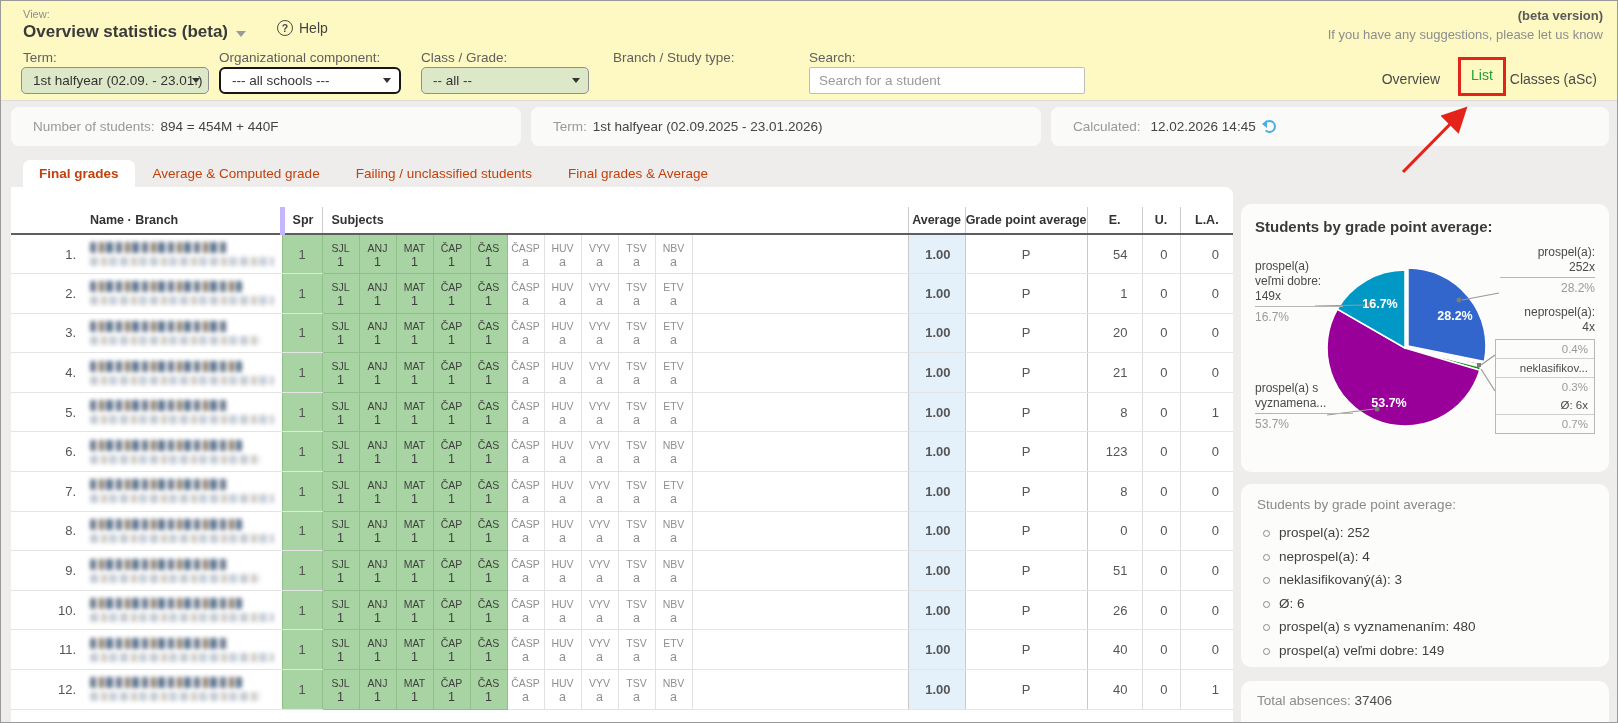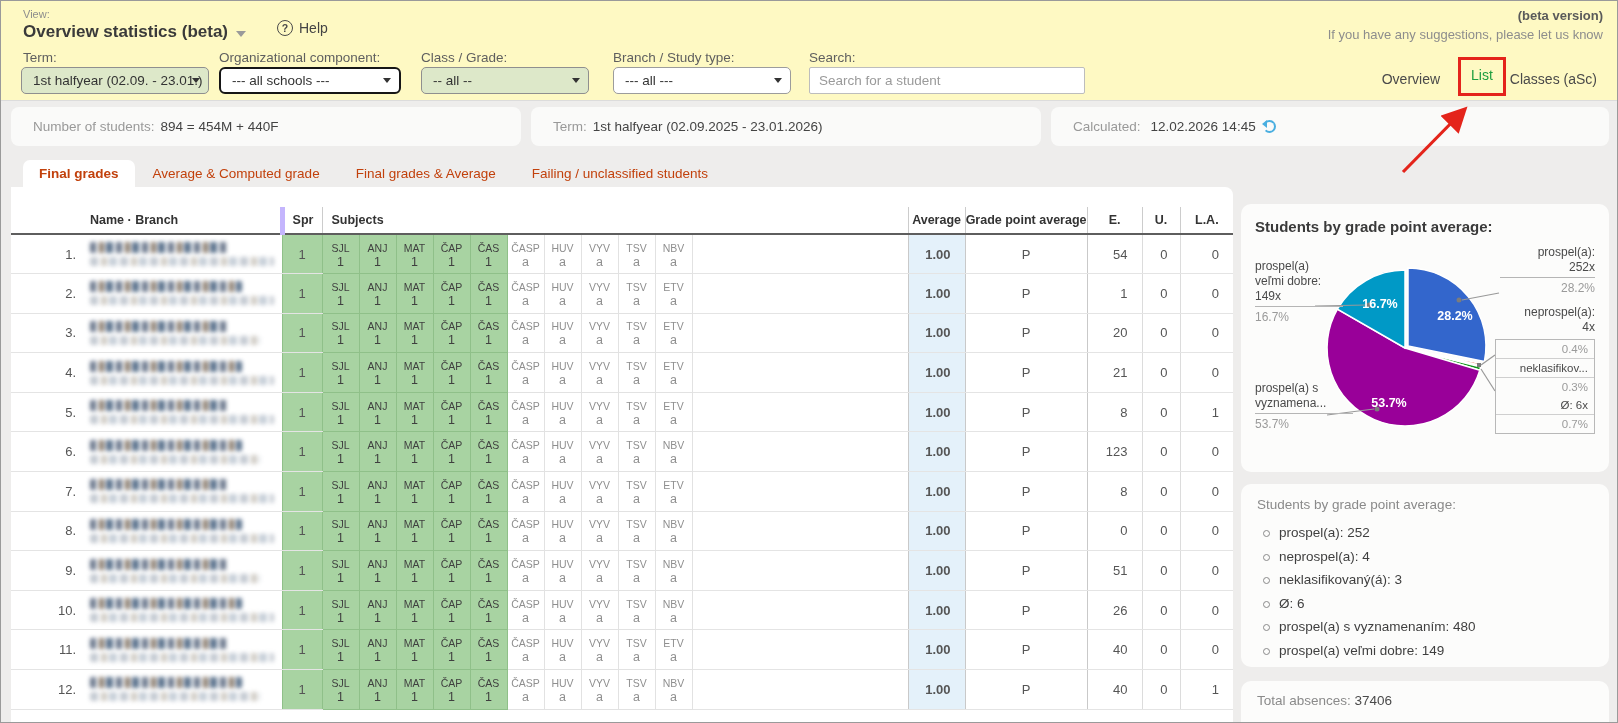--- a/index.html
+++ b/index.html
@@ -148,24 +148,20 @@
         <span class="chev"></span>
     </div>
 
     <div class="flabel" style="left:420px">Class / Grade:</div>
     <div class="sel" style="left:420px;width:168px">
       <span>-- all --</span>
         <span class="chev"></span>
     </div>
 
     <div class="flabel" style="left:612px">Branch / Study type:</div>
-    <div class="sel white" style="left:612px;width:178px;border-color:#9c9c9c">
-      <span>--- all ---</span>
-        <span class="chev"></span>
-    </div>
 
     <div class="flabel" style="left:808px">Search:</div>
     <input class="search-input" style="left: 808px; width: 276px;" placeholder="Search for a student">
 
     <div class="viewtabs">
       <span class="vtab first">Overview</span>
       <span class="redbox">
         <span class="vtab-list">List</span>
         <span class="green-underline"></span>
       </span>
@@ -183,22 +179,22 @@
   </div>
   <div class="icard" style="left:1050px;width:558px">
     <span class="lab" style="margin-right:10px">Calculated:</span>
     <span class="val">12.02.2026 14:45</span>
     <span class="refresh-ic"></span>
   </div>
 
   <div class="ctabs">
     <span class="ctab active">Final grades</span>
     <span class="ctab">Average &amp; Computed grade</span>
+    <span class="ctab">Failing / unclassified students</span>
     <span class="ctab">Final grades &amp; Average</span>
-    <span class="ctab">Failing / unclassified students</span>
   </div>
 
   <div class="panel">
     <table class="grades">
       <colgroup>
         <col style="width:75px">
           <col style="width:196px">
           <col style="width:40px">
         <col style="width:37px">
           <col style="width:37px">

